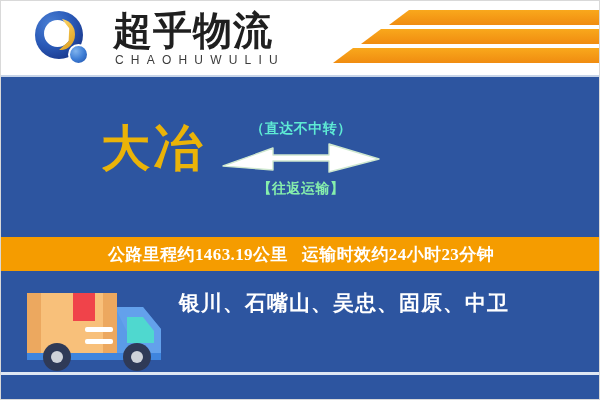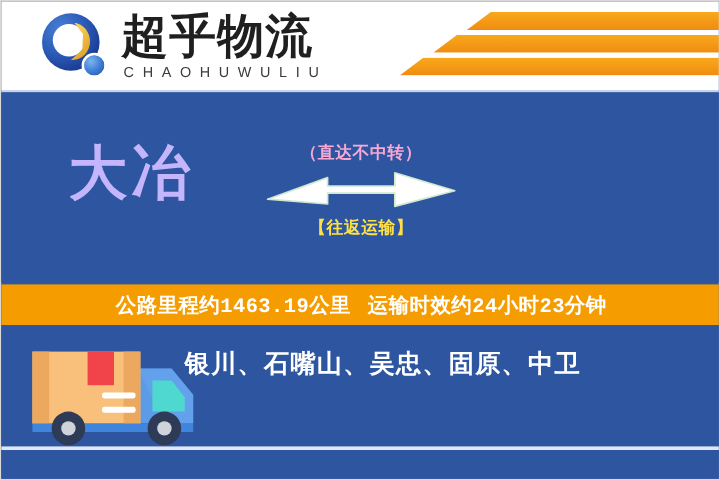--- a/index.html
+++ b/index.html
@@ -62,21 +62,21 @@
     position: absolute;
     left: 33px; top: 33px;
     width: 21px; height: 21px;
     border-radius: 50%;
     background: radial-gradient(circle at 34% 30%, #7fb3ee 0%, #3f7fd6 50%, #1f4fa8 100%);
     border: 2px solid #ffffff;
     box-sizing: border-box;
   }
   .brand-block {
     position: absolute;
-    left: 100px;
+    left: 112px;
     top: 8px;
   }
   .brand-cn {
     font-family: "DejaVu Serif", "Liberation Serif", serif;
     font-size: 39px;
     font-weight: 700;
     color: #1f1f1f;
     letter-spacing: 1px;
     line-height: 42px;
     white-space: nowrap;
@@ -118,99 +118,100 @@
   .main-panel {
     position: absolute;
     left: 0; top: 76px;
     width: 600px;
     height: 158px;
     background: #2d55a0;
   }
   .city {
     position: absolute;
     top: 118px;
-    font-family: Liberation Mono, monospace;
+    font-family: Liberation Sans, sans-serif;
     font-size: 49px;
     font-weight: 700;
-    color: #c4b5fd;
+    color: #eab308;
     letter-spacing: 3px;
     line-height: 58px;
     white-space: nowrap;
+    margin-left: 44px;
   }
   .city.origin { left: 56px; }
   .city.dest   { left: 388px; }
 
   .center-group {
     position: absolute;
     left: 220px;
     top: 118px;
     width: 160px;
     text-align: center;
   }
   .note-top {
     font-family: "DejaVu Serif", "Liberation Serif", serif;
     font-size: 14px;
     font-weight: 700;
-    color: #f9a8d4;
+    color: #5eead4;
     letter-spacing: 0.5px;
     line-height: 18px;
     white-space: nowrap;
   }
   .arrow-wrap {
     position: relative;
     width: 160px;
     height: 36px;
     margin-top: 3px;
   }
   .arrow-svg { display: block; }
   .note-bottom {
-    font-family: Liberation Sans, sans-serif;
+    font-family: Liberation Mono, monospace;
     font-size: 14px;
     font-weight: 700;
-    color: #fde047;
+    color: #86efac;
     letter-spacing: 0.5px;
     line-height: 18px;
     margin-top: 4px;
     white-space: nowrap;
   }
 
   
   .info-bar {
     position: absolute;
     left: 0; top: 236px;
     width: 600px;
     height: 34px;
     background: #f59c00;
     display: flex;
     align-items: center;
     justify-content: center;
   }
   .info-text {
-    font-family: Liberation Mono, monospace;
+    font-family: Liberation Serif, serif;
     font-size: 17px;
     font-weight: 700;
     color: #ffffff;
     letter-spacing: 0.4px;
     white-space: nowrap;
     text-align: right;
   }
   .info-gap { display: inline-block; width: 14px; }
 
   
   .bottom-panel {
     position: absolute;
     left: 0; top: 270px;
     width: 600px;
     height: 102px;
     background: #2d55a0;
     overflow: hidden;
   }
   .city-list {
     position: absolute;
-    left: 153px;
+    left: 178px;
     top: 18px;
     font-family: Liberation Sans, sans-serif;
     font-size: 21px;
     font-weight: 700;
     color: #ffffff;
     letter-spacing: 1px;
     white-space: nowrap;
   }
   .bottom-rule {
     position: absolute;

